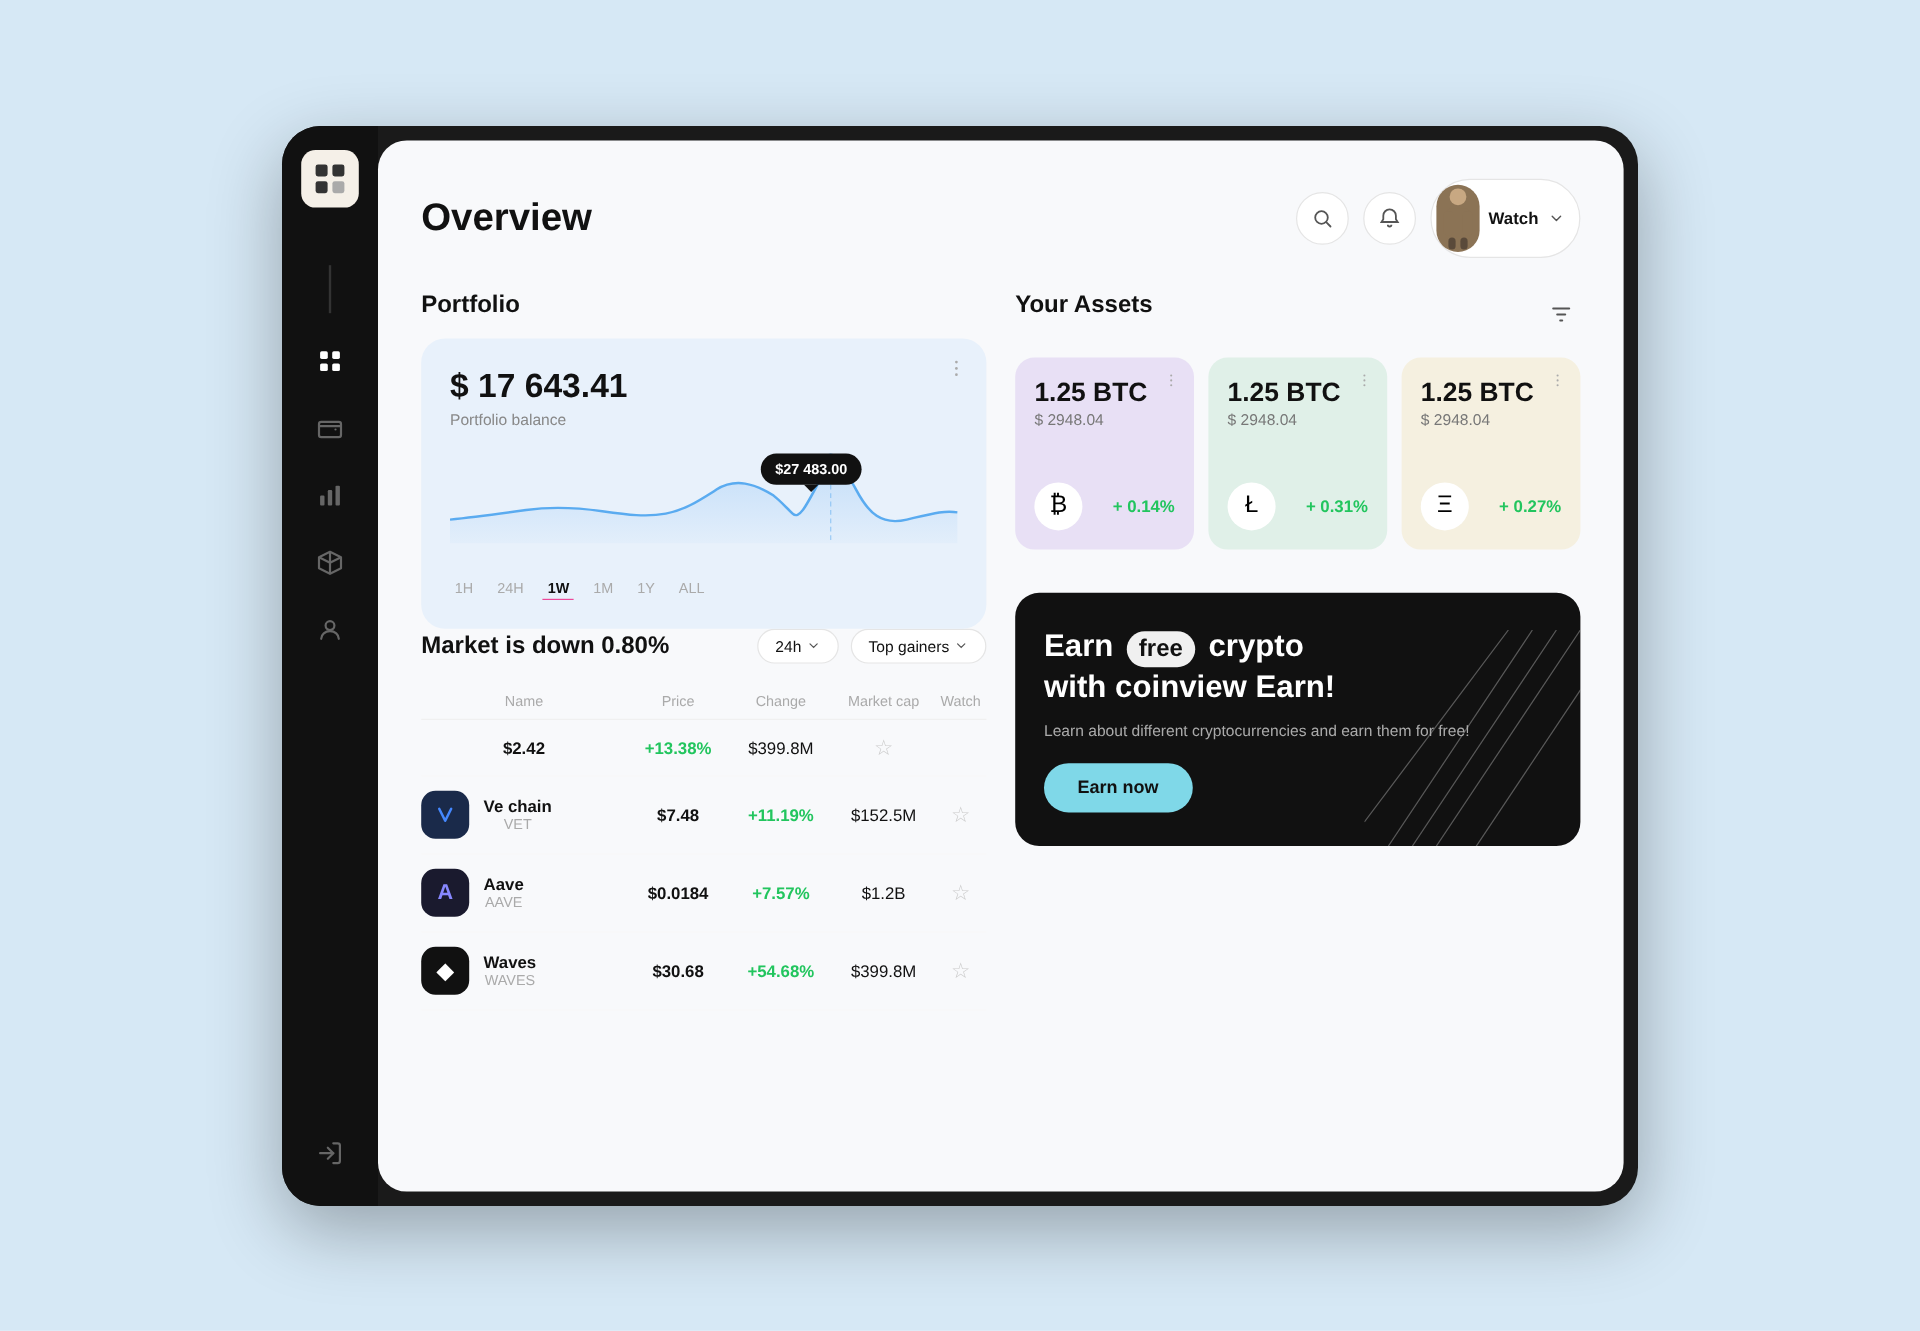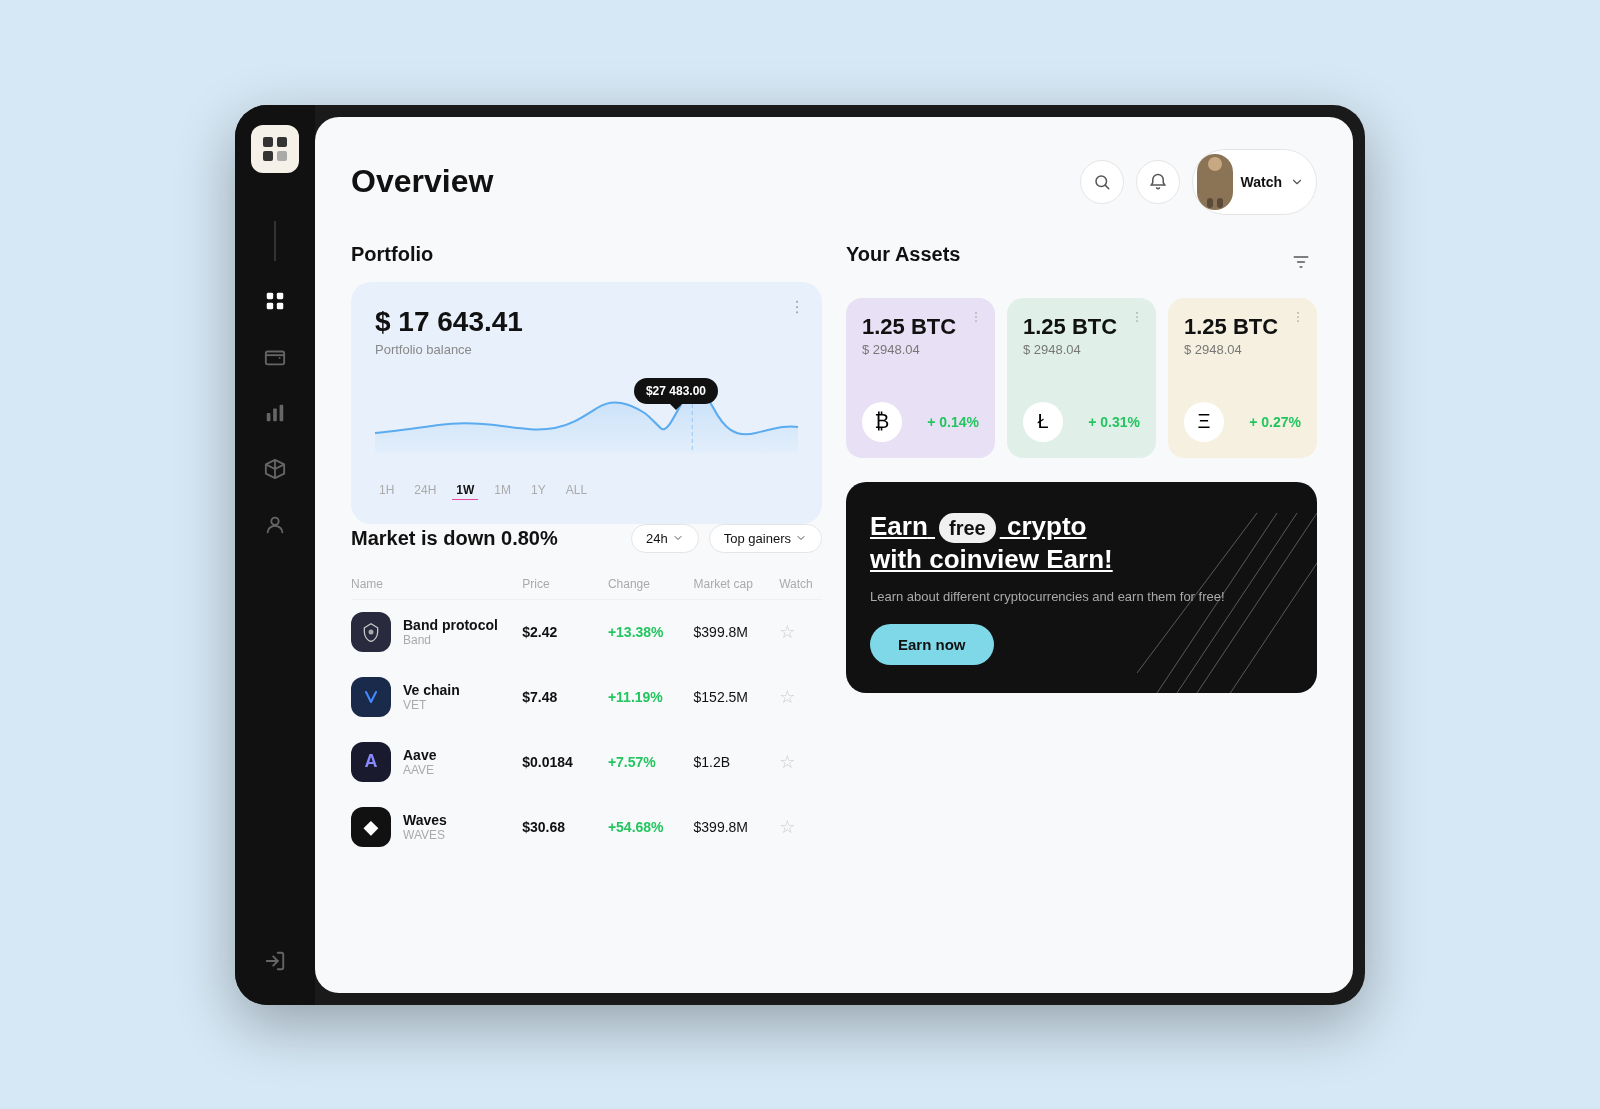--- a/index.html
+++ b/index.html
@@ -128,21 +128,21 @@
       font-weight: 600;
       color: #111;
     }
     
     .content-grid {
       display: grid;
       grid-template-columns: 1fr 1fr;
       gap: 24px;
     }
     .left-col { display: flex; flex-direction: column; }
-    .right-col { display: flex; flex-direction: column; gap: 24px; }
+    .right-col { display: flex; flex-direction: column; gap: 36px; }
     
     .section-title {
       font-size: 20px;
       font-weight: 800;
       color: #111;
       margin-bottom: 16px;
     }
     .portfolio-card {
       background: #e8f1fb;
       border-radius: 20px;
@@ -231,21 +231,21 @@
       align-items: center;
       gap: 4px;
       background: #fff;
       border: 1px solid #e5e5e5;
       border-radius: 20px;
       padding: 6px 14px;
       font-size: 13px;
       color: #111;
       cursor: pointer;
     }
-    .market-table { width: 100%; }
+    .market-table { width: 100%; text-align: center; }
     .table-header {
       display: grid;
       grid-template-columns: 2fr 1fr 1fr 1fr 0.5fr;
       padding: 8px 0;
       border-bottom: 1px solid #f0f0f0;
     }
     .th {
       font-size: 12px;
       color: #aaa;
       font-weight: 500;
@@ -341,21 +341,20 @@
       overflow: hidden;
       min-height: 200px;
     }
     .earn-title {
       font-size: 26px;
       font-weight: 800;
       line-height: 1.3;
       margin-bottom: 12px;
       position: relative;
       z-index: 2;
-      text-decoration: underline;
     }
     .earn-badge {
       display: inline-block;
       background: #f0f0f0;
       color: #111;
       border-radius: 20px;
       padding: 2px 10px;
       font-size: 20px;
       font-weight: 800;
       margin: 0 4px;
@@ -574,32 +573,20 @@
           <div class="market-table">
             <div class="table-header">
               <span class="th">Name</span>
               <span class="th">Price</span>
               <span class="th">Change</span>
               <span class="th">Market cap</span>
               <span class="th">Watch</span>
             </div>
 
             <div class="table-row">
-              <div class="coin-info">
-                <div class="coin-icon" style="background:#2a2a3e;">
-                  <svg width="20" height="20" viewBox="0 0 24 24" fill="none">
-                    <path d="M12 2L4 7v5c0 5.25 3.4 10.15 8 11.36C16.6 22.15 20 17.25 20 12V7L12 2z" stroke="#ccc" stroke-width="1.5" fill="none"></path>
-                    <circle cx="12" cy="12" r="3" fill="#aaa"></circle>
-                  </svg>
-                </div>
-                <div>
-                  <div class="coin-name">Band protocol</div>
-                  <div class="coin-symbol">Band</div>
-                </div>
-              </div>
               <span class="price">$2.42</span>
               <span class="change-positive">+13.38%</span>
               <span class="market-cap">$399.8M</span>
               <span class="star-btn">☆</span>
             </div>
 
             <div class="table-row">
               <div class="coin-info">
                 <div class="coin-icon" style="background:#1a2a4a;">
                   <svg width="20" height="20" viewBox="0 0 24 24" fill="none">

